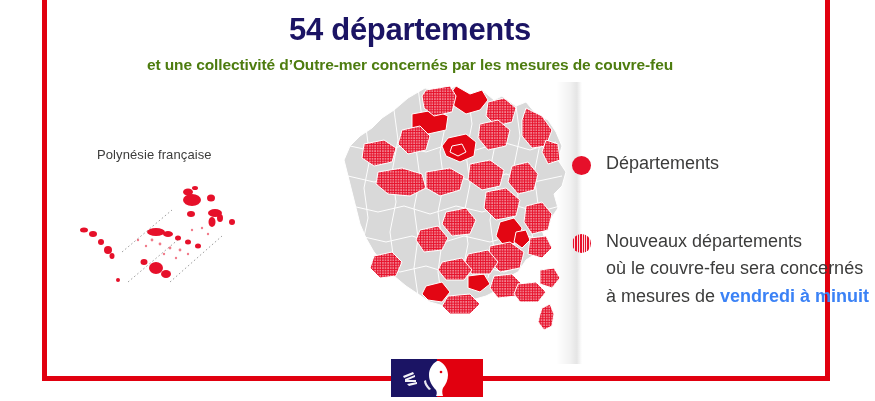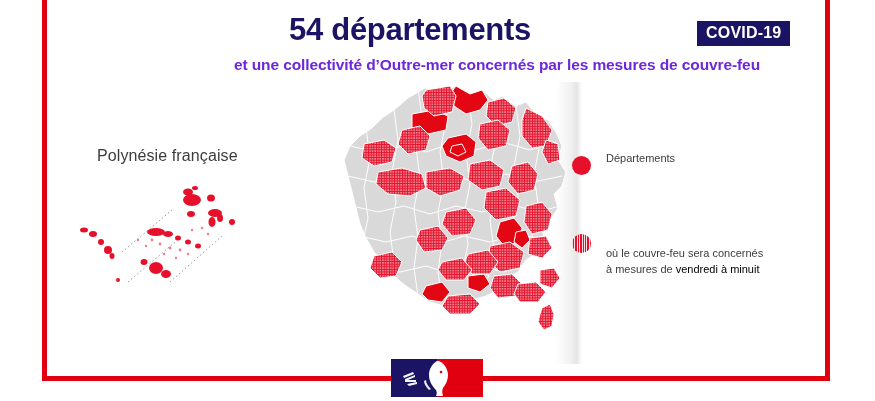--- a/index.html
+++ b/index.html
@@ -34,24 +34,24 @@
     font-size: 31px;
     font-weight: bold;
     color: #1b1464;
     letter-spacing: -0.3px;
     line-height: 1.05;
   }
   .subtitle {
     position: absolute;
     left: 60px; top: 56px;
     width: 700px;
-    text-align: right;
+    text-align: center;
     font-size: 15.5px;
     font-weight: bold;
-    color: #6d28d9;
+    color: #4d7c0f;
     letter-spacing: -0.1px;
   }
   .covid-badge {
     position: absolute;
     left: 697px; top: 21px;
     padding: 3px 9px 4px 9px;
     background: #1b1464;
     color: #ffffff;
     font-size: 16px;
     font-weight: bold;
@@ -69,21 +69,21 @@
         rgba(0,0,0,0.055) 55%,
         rgba(0,0,0,0.10) 80%,
         rgba(0,0,0,0.00) 100%);
     pointer-events: none;
   }
 
   
   .poly-label {
     position: absolute;
     left: 97px; top: 147px;
-    font-size: 16px;
+    font-size: 13px;
     color: #3c3c3b;
     letter-spacing: 0.1px;
   }
   .poly-map { position: absolute; left: 60px; top: 170px; }
 
   
   .france-map { position: absolute; left: 330px; top: 80px; }
 
   
   .legend-item { position: absolute; }
@@ -102,28 +102,28 @@
     background-image: repeating-linear-gradient(
         to right,
         rgba(255,255,255,0.85) 0px,
         rgba(255,255,255,0.85) 1px,
         rgba(230,16,42,0) 1px,
         rgba(230,16,42,0) 2.4px);
   }
   .legend-text {
     position: absolute;
     left: 34px; top: 0;
-    font-size: 11px;
+    font-size: 18px;
     color: #3c3c3b;
     line-height: 1.52;
     white-space: nowrap;
   }
   .legend-text .hl {
-    color: #000000;
-    font-weight: normal;
+    color: #3b82f6;
+    font-weight: bold;
   }
 
   
   .logo {
     position: absolute;
     left: 391px; top: 359px;
     width: 92px; height: 38px;
     background: #ffffff;
     display: flex;
   }
@@ -132,21 +132,20 @@
 <body>
 
 <div id="page">
 
   <div class="frame-left"></div>
   <div class="frame-right"></div>
   <div class="frame-bottom"></div>
 
   <div class="title">54 départements</div>
   <div class="subtitle">et une collectivité d’Outre-mer concernés par les mesures de couvre-feu</div>
-  <div class="covid-badge">COVID-19</div>
 
   <div class="separator"></div>
 
   <div class="poly-label">Polynésie française</div>
 
   <div class="poly-map">
     <svg width="200" height="115" viewBox="0 0 200 115" xmlns="http://www.w3.org/2000/svg">
       <defs>
         <pattern id="hatchPoly" width="2.2" height="2.2" patternUnits="userSpaceOnUse">
           <rect width="2.2" height="2.2" fill="#e6102a"></rect>
@@ -308,21 +307,21 @@
   <div class="legend-item legend-1">
     <span class="dot dot-solid"></span>
     <span class="legend-text">
       <span>Départements</span><br>
     </span>
   </div>
 
   <div class="legend-item legend-2">
     <span class="dot dot-hatch"></span>
     <span class="legend-text">
-      <br>
+      <span>Nouveaux départements</span><br>
       <span>où le couvre-feu sera concernés</span><br>
       <span>à mesures de </span><span class="hl">vendredi à minuit</span>
     </span>
   </div>
 
   <div class="logo">
     <svg width="92" height="38" viewBox="0 0 92 38" xmlns="http://www.w3.org/2000/svg">
       <rect x="0" y="0" width="46" height="38" fill="#1b1464"></rect>
       <rect x="46" y="0" width="46" height="38" fill="#e1000f"></rect>
       <path d="M46 2 C41 5 38 10 38 16 C38 22 41 27 45 31 C46 33 46 35 45 37

